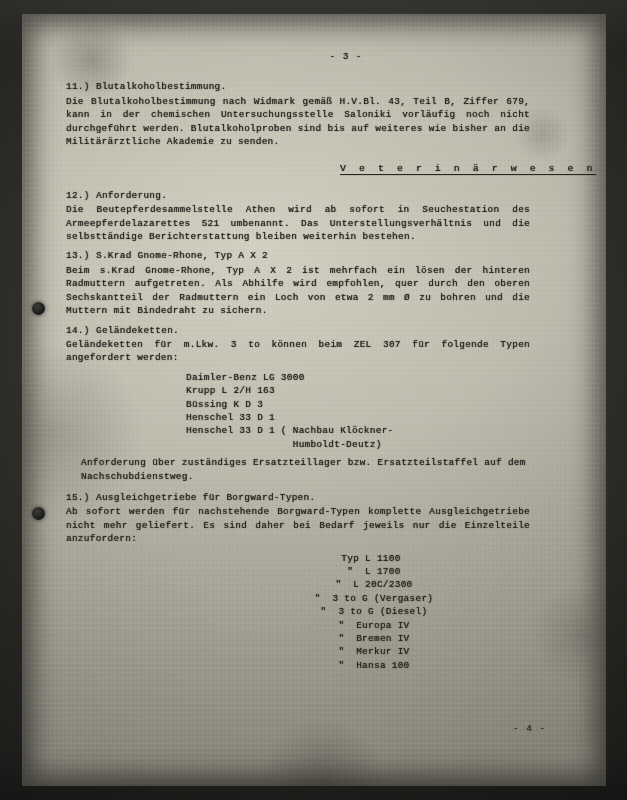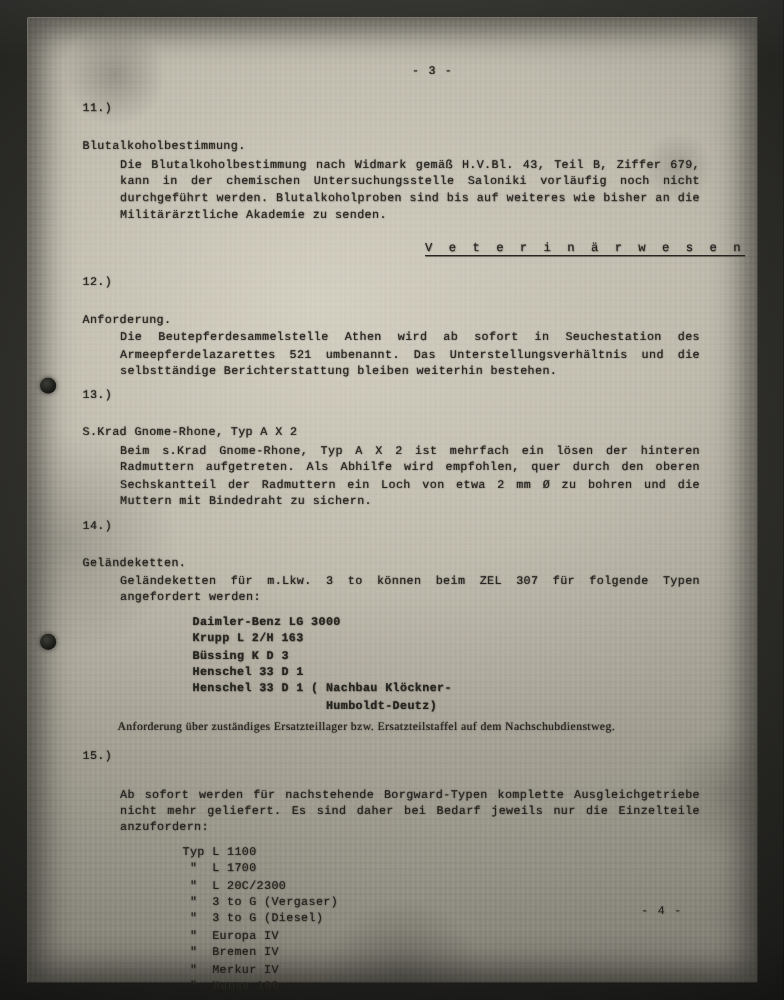--- a/index.html
+++ b/index.html
@@ -102,31 +102,29 @@
     text-shadow: 0 0 1.1px rgba(40,38,32,0.8);
     opacity: 0.9;
   }
   .item {
     position: relative;
     margin-bottom: 2px;
   }
   .item-head {
     display: flex;
     align-items: flex-start;
-    flex-direction: column;
   }
   .num {
     width: 30px;
     flex: 0 0 30px;
   }
   .title {
     text-underline-offset: 1.5px;
   }
   .body {
-    margin-left: 30px;
     margin-top: 1px;
     margin-bottom: 6px;
     text-align: justify;
     width: 464px;
   }
   .section-head {
     text-align: right;
     margin: 14px 0 13px 0;
     letter-spacing: 3.6px;
     text-decoration: underline;
@@ -137,27 +135,26 @@
   .list {
     margin: 1px 0 5px 0;
     padding: 0;
     list-style: none;
   }
   .list li {
     margin: 0;
     padding: 0;
     white-space: pre;
   }
-  .indent-list { margin-left: 88px; font-weight: bold; }
-  .indent-list-2 { margin-left: 80px; }
+  .indent-list { margin-left: 120px; }
+  .indent-list-2 { margin-left: 80px; text-align: center; }
   .tail {
-    margin-left: 28px;
+    margin-left: 15px;
     margin-top: 3px;
     width: 464px;
-    font-family: Liberation Serif, serif;
   }
   .blur { filter: blur(0.18px); }
 </style>
 </head>
 <body>
 
 <div id="page">
   <div id="film"></div>
 
   <div id="sheet">
@@ -211,20 +208,21 @@
           <li>Henschel 33 D 1</li>
           <li>Henschel 33 D 1 ( Nachbau Klöckner-</li>
           <li>                  Humboldt-Deutz)</li>
         </ul>
         <div class="tail blur">Anforderung über zuständiges Ersatzteillager bzw. Ersatzteilstaffel auf dem Nachschubdienstweg.</div>
       </div>
 
       <div class="item" style="margin-top:8px;">
         <div class="item-head">
           <span class="num">15.)</span>
+          <span class="title">Ausgleichgetriebe für Borgward-Typen.</span>
         </div>
         <div class="body blur">Ab sofort werden für nachstehende Borgward-Typen komplette Ausgleichgetriebe nicht mehr geliefert. Es sind daher bei Bedarf jeweils nur die Einzelteile anzufordern:</div>
         <ul class="list indent-list-2 blur">
           <li>Typ L 1100</li>
           <li> "  L 1700</li>
           <li> "  L 20C/2300</li>
           <li> "  3 to G (Vergaser)</li>
           <li> "  3 to G (Diesel)</li>
           <li> "  Europa IV</li>
           <li> "  Bremen IV</li>

